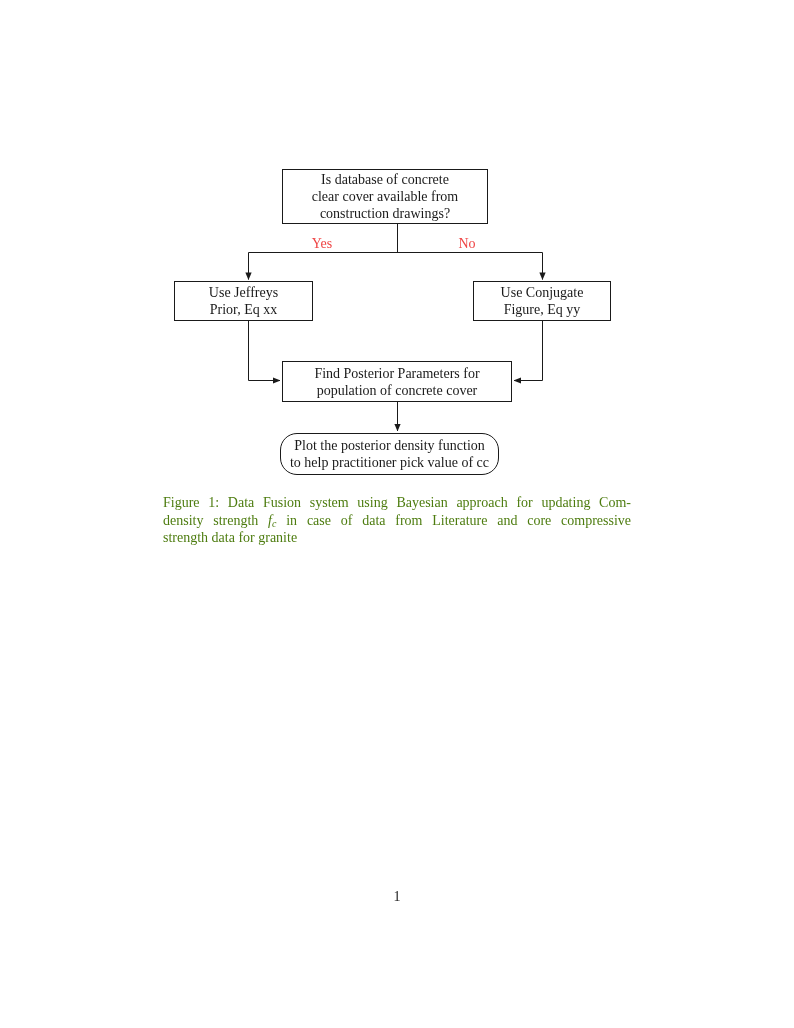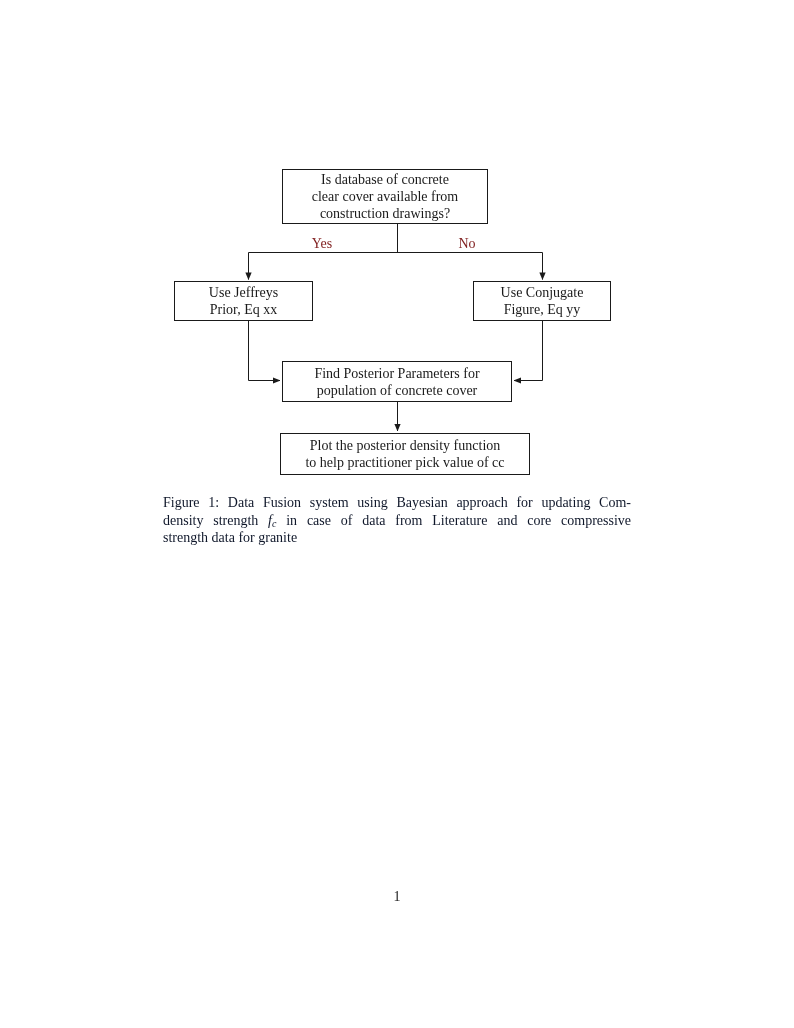--- a/index.html
+++ b/index.html
@@ -42,38 +42,38 @@
     white-space: pre-line;
     text-align: center;
     font-size: 14px;
     line-height: 17px;
     color: #1a1a1a;
   }
   .node-decision   { left: 282px; top: 169px; width: 206px; height: 55px; }
   .node-jeffreys   { left: 174px; top: 281px; width: 139px; height: 40px; }
   .node-conjugate  { left: 473px; top: 281px; width: 138px; height: 40px; }
   .node-posterior  { left: 282px; top: 361px; width: 230px; height: 41px; }
-  .node-plot       { left: 280px; top: 433px; width: 250px; height: 42px; }
+  .node-plot       { left: 280px; top: 433px; width: 219px; height: 42px; border-radius: 17px; }
   .edge-label {
     position: absolute;
     transform: translateX(-50%);
     font-size: 14px;
     line-height: 15px;
-    color: #7f1d1d;
+    color: #ef4444;
   }
   .edge-label-yes { left: 322px; top: 236px; }
   .edge-label-no  { left: 467px; top: 236px; }
   .caption {
     position: absolute;
     left: 163px;
     top: 494px;
     width: 468px;
     font-size: 14px;
     line-height: 17.6px;
-    color: #0f172a;
+    color: #4d7c0f;
   }
   .cap-line { display: block; }
   .cap-just {
     text-align: justify;
     text-align-last: justify;
   }
   .math-f {
     font-style: italic;
   }
   .math-sub {

